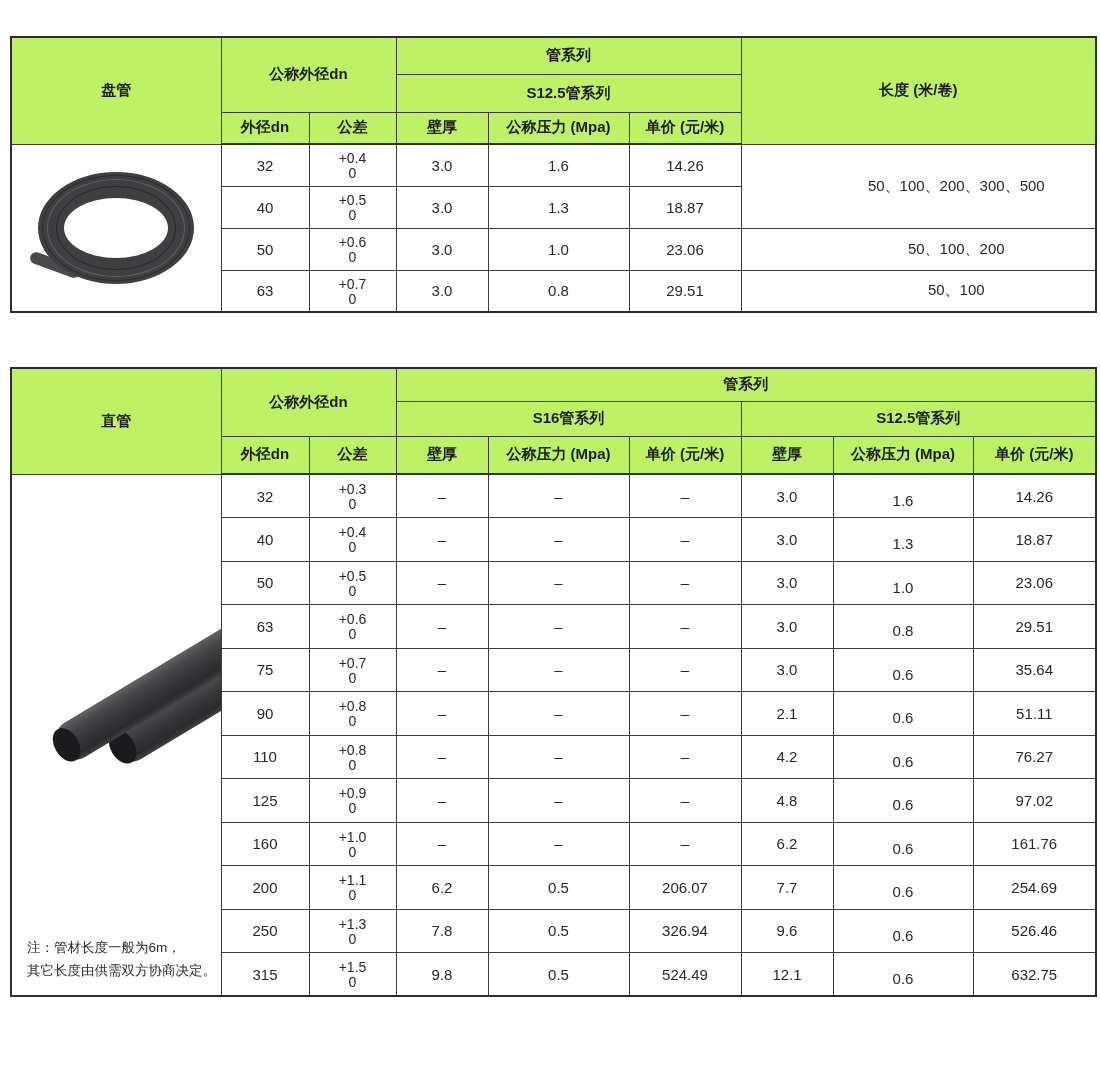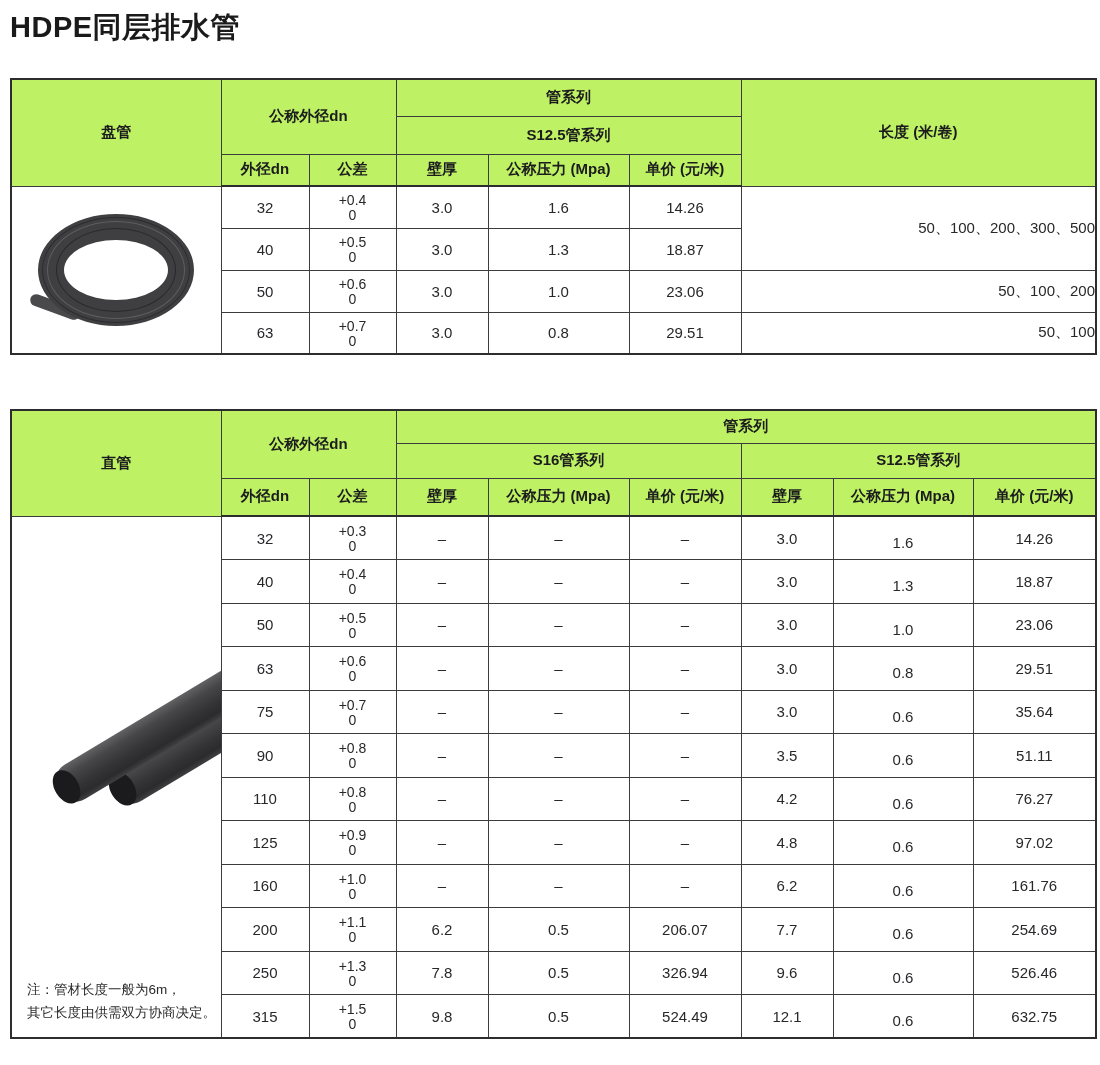--- a/index.html
+++ b/index.html
@@ -23,21 +23,21 @@
   td { font-size:15px; color:#28282a; background:#fff; }
   tr.hdr-last th { border-bottom:2px solid #2d2d2f;margin-top:34px; }
 
   .t1 tr.h1 { height:37px; } .t1 tr.h2 { height:38px; } .t1 tr.h3 { height:32px; }
   .t1 tr.dr { height:42px; }
   .t2 tr.h1 { height:33px; } .t2 tr.h2 { height:35px;margin-top:18px; } .t2 tr.h3 { height:38px; }
   .t2 tr.dr { height:43.5px; }
 
   td.tol { font-size:14px; line-height:15px; padding-top:2px; }
   td.tol span { display:block; }
-  td.len { text-align:right; padding-left:76px;margin-left:32px; }
+  td.len { text-align:center; padding-left:76px;margin-left:32px; }
   td.p-low { padding-top:9px; }
 
   
   td.img-cell { vertical-align:middle; }
   .coil-wrap { position:relative; width:156px; height:112px; margin:0 auto; }
   .coil-ring { position:absolute; inset:0; border-radius:50%; border:26px solid #3f3f42; }
   .coil-strand1 { position:absolute; left:9px; top:7px; right:9px; bottom:7px; border-radius:50%; border:1px solid #5d5d60; }
   .coil-strand2 { position:absolute; left:18px; top:14px; right:18px; bottom:14px; border-radius:50%; border:1px solid #29292b; }
   .coil-strand3 { position:absolute; left:4px; top:3px; right:4px; bottom:3px; border-radius:50%; border:1px solid #2c2c2e; }
   .coil-tail { position:absolute; left:-9px; bottom:13px; width:52px; height:12px; background:#4a4a4d; border-radius:6px; transform:rotate(20deg); }
@@ -50,21 +50,20 @@
   .pipe-1 { left:46px; top:255px; width:300px; }
   .pipe-2 { left:102px; top:257px; width:230px; }
   .pipe-end { position:absolute; left:-2px; top:2px; width:24px; height:36px; background:#1b1b1d; border-radius:50%; }
   .pipe-note { position:absolute; left:15px; bottom:13px; text-align:left; font-size:13.5px; line-height:23px; color:#2a2a2c; white-space:nowrap; }
 </style>
 </head>
 <body>
 
 <div class="page">
 
-  <h1 class="title">HDPE同层排水管</h1>
 
   <table class="t1">
     <colgroup>
       <col style="width:210px">
         <col style="width:88px">
         <col style="width:87px">
       <col style="width:92px">
         <col style="width:141px">
         <col style="width:112px">
         <col style="width:355px">
@@ -253,21 +252,21 @@
     </tr>
     <tr class="dr">
       <td>90</td>
       <td class="tol">
         <span>+0.8</span>
         <span>0</span>
       </td>
       <td>–</td>
       <td>–</td>
       <td>–</td>
-      <td>3.5</td>
+      <td>2.1</td>
       <td class="p-low">0.6</td>
       <td>51.11</td>
     </tr>
     <tr class="dr">
       <td>110</td>
       <td class="tol">
         <span>+0.8</span>
         <span>0</span>
       </td>
       <td>–</td>

